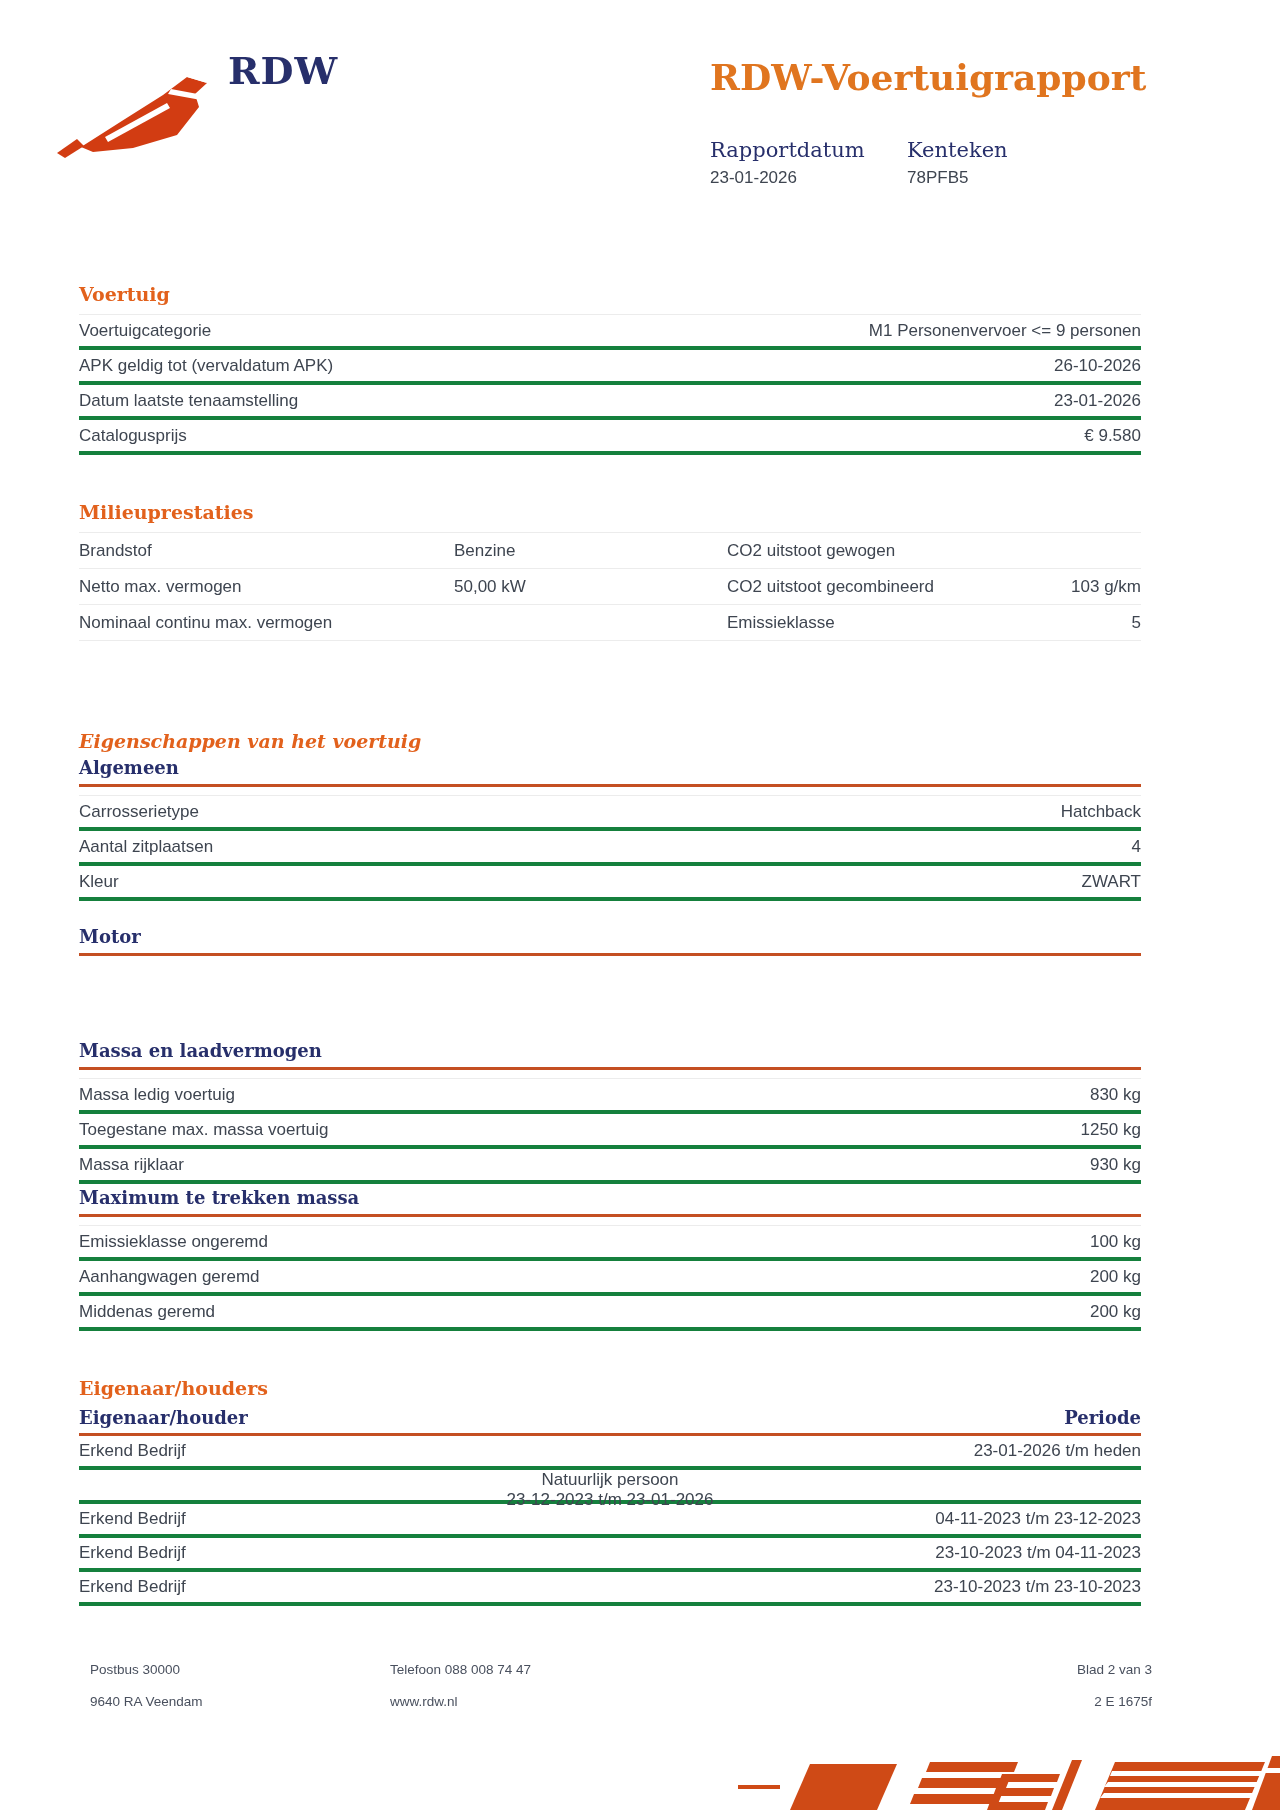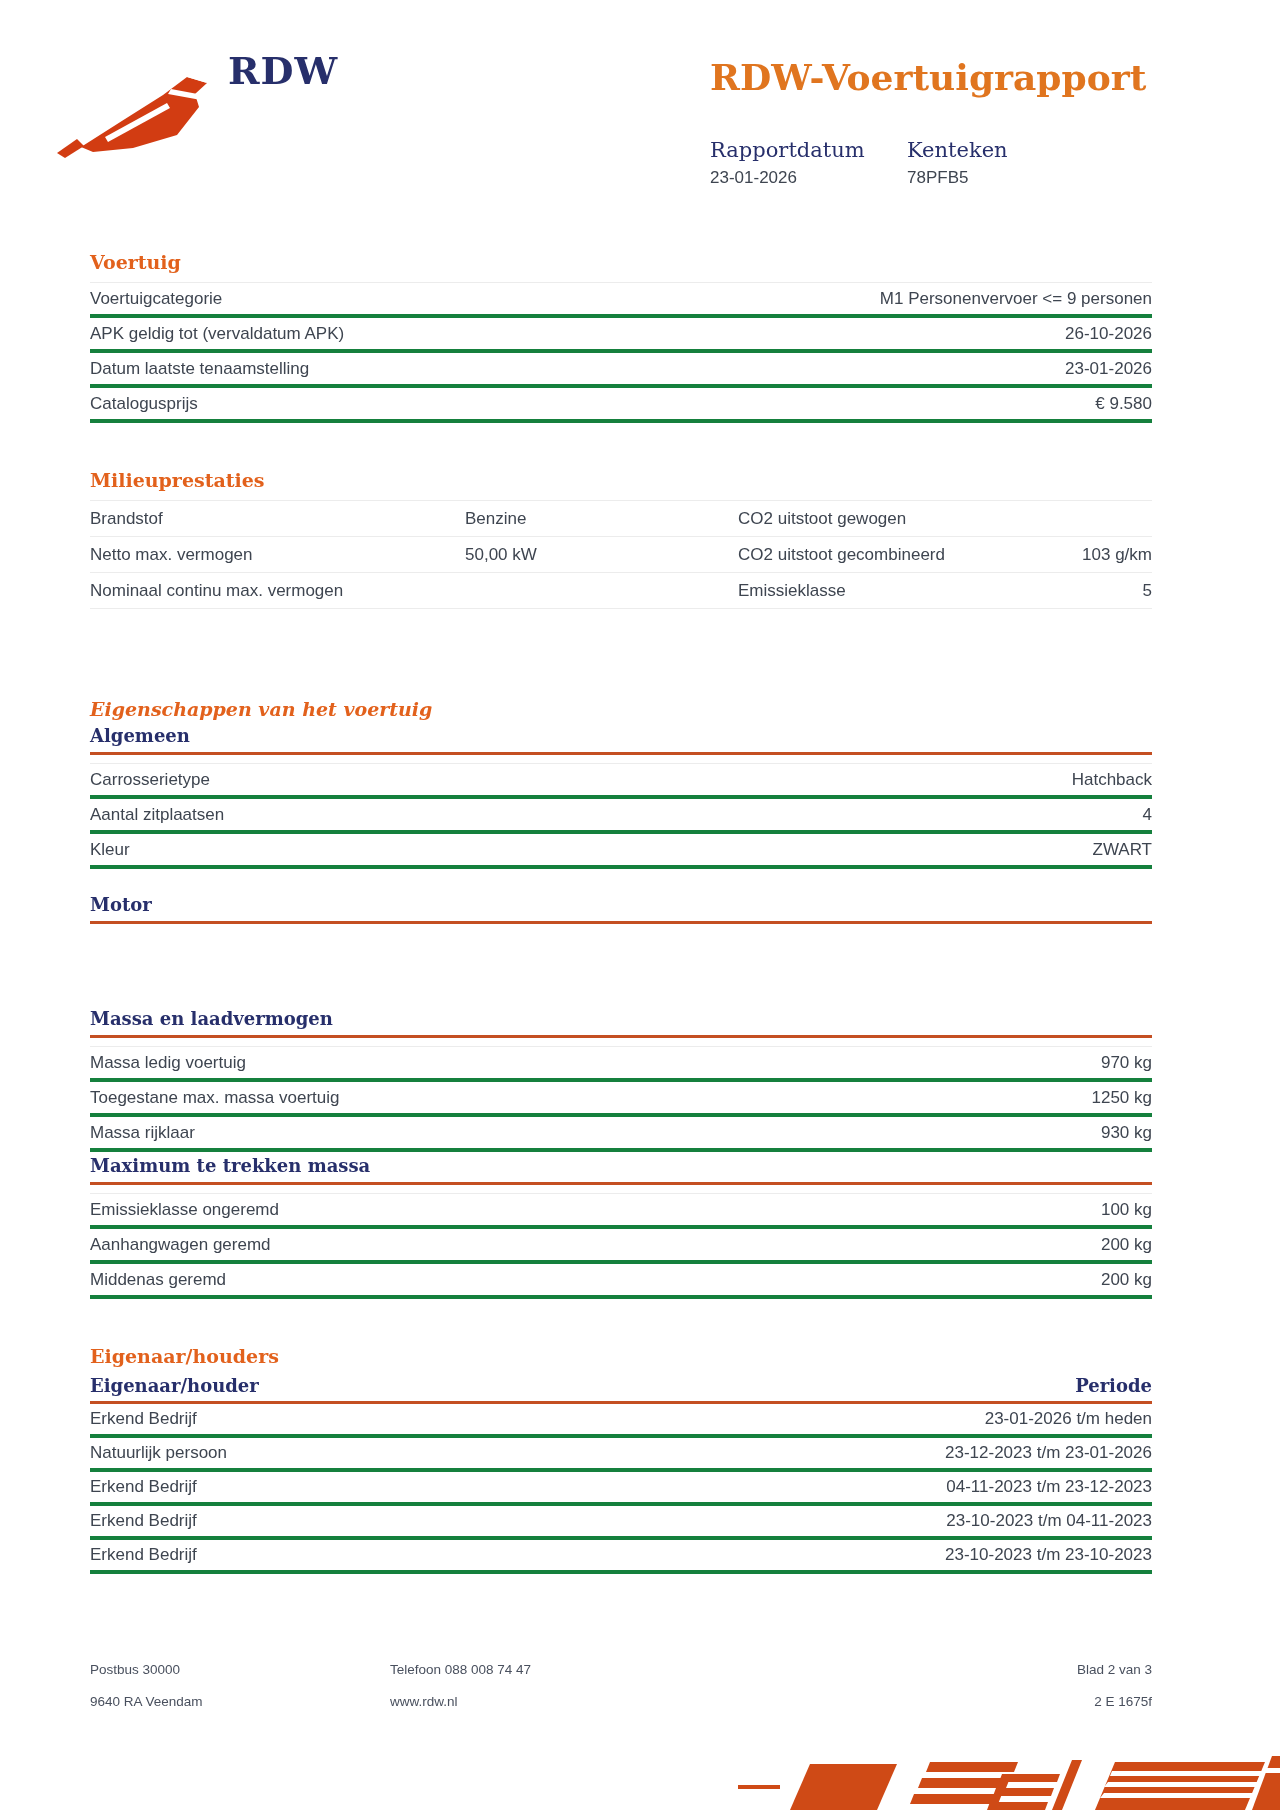--- a/index.html
+++ b/index.html
@@ -10,21 +10,21 @@
   .logo-svg{position:absolute;left:55px;top:55px;}
   .logo-word{position:absolute;left:228px;top:48px;font-family:"DejaVu Serif",serif;
              font-weight:bold;font-size:38px;color:#272f6b;letter-spacing:1px;}
   .doc-title{position:absolute;left:710px;top:56px;font-family:"DejaVu Serif",serif;
              font-weight:bold;font-size:36px;color:#e0751f;}
   .meta-label{position:absolute;top:138px;font-family:"DejaVu Serif",serif;font-weight:normal;
               font-size:21px;color:#272f6b;}
   .meta-value{position:absolute;top:168px;font-size:17px;color:#3e4550;}
 
   
-  .sec{position:absolute;left:90px;width:1062px;}
+  .sec{position:absolute;left:79px;width:1062px;margin-top:32px;}
   .sec-h{margin:0;font-family:"DejaVu Serif",serif;font-weight:bold;font-size:19px;
          color:#e2611c;line-height:20px;}
   .sub-h{margin:0;font-family:"DejaVu Serif",serif;font-weight:bold;font-size:18px;
          color:#272f6b;line-height:20px;}
   .rule{height:3px;background:#c44f22;margin-top:6px;border:0;}
   .rows{margin-top:10px;border-top:1px solid #ececec;}
   .rows.gap{margin-top:8px;}
   .row{display:flex;justify-content:space-between;align-items:center;height:31px;
        border-bottom:4px solid #15803d;font-size:17px;}
   .row .lbl{white-space:nowrap;}
@@ -146,21 +146,21 @@
     <h3 class="sub-h">Motor</h3>
     <div class="rule"></div>
   </div>
 
   <div class="sec" style="top:1009px;">
     <h3 class="sub-h">Massa en laadvermogen</h3>
     <div class="rule"></div>
     <div class="rows gap">
       <div class="row">
         <span class="lbl">Massa ledig voertuig</span>
-        <span class="val">970 kg</span>
+        <span class="val">830 kg</span>
       </div>
       <div class="row">
         <span class="lbl">Toegestane max. massa voertuig</span>
         <span class="val">1250 kg</span>
       </div>
       <div class="row">
         <span class="lbl">Massa rijklaar</span>
         <span class="val">930 kg</span>
       </div>
     </div>
@@ -190,21 +190,21 @@
     <div class="owner-head" style="margin-top:9px;">
       <span>Eigenaar/houder</span>
       <span>Periode</span>
     </div>
     <div class="rule"></div>
     <div class="rows" style="margin-top:0;border-top:0;">
       <div class="row" style="height:30px;">
         <span class="lbl">Erkend Bedrijf</span>
         <span class="val">23-01-2026 t/m heden</span>
       </div>
-      <div class="row" style="height:30px;">
+      <div class="row" style="height:30px;flex-direction:column;">
         <span class="lbl">Natuurlijk persoon</span>
         <span class="val">23-12-2023 t/m 23-01-2026</span>
       </div>
       <div class="row" style="height:30px;">
         <span class="lbl">Erkend Bedrijf</span>
         <span class="val">04-11-2023 t/m 23-12-2023</span>
       </div>
       <div class="row" style="height:30px;">
         <span class="lbl">Erkend Bedrijf</span>
         <span class="val">23-10-2023 t/m 04-11-2023</span>

